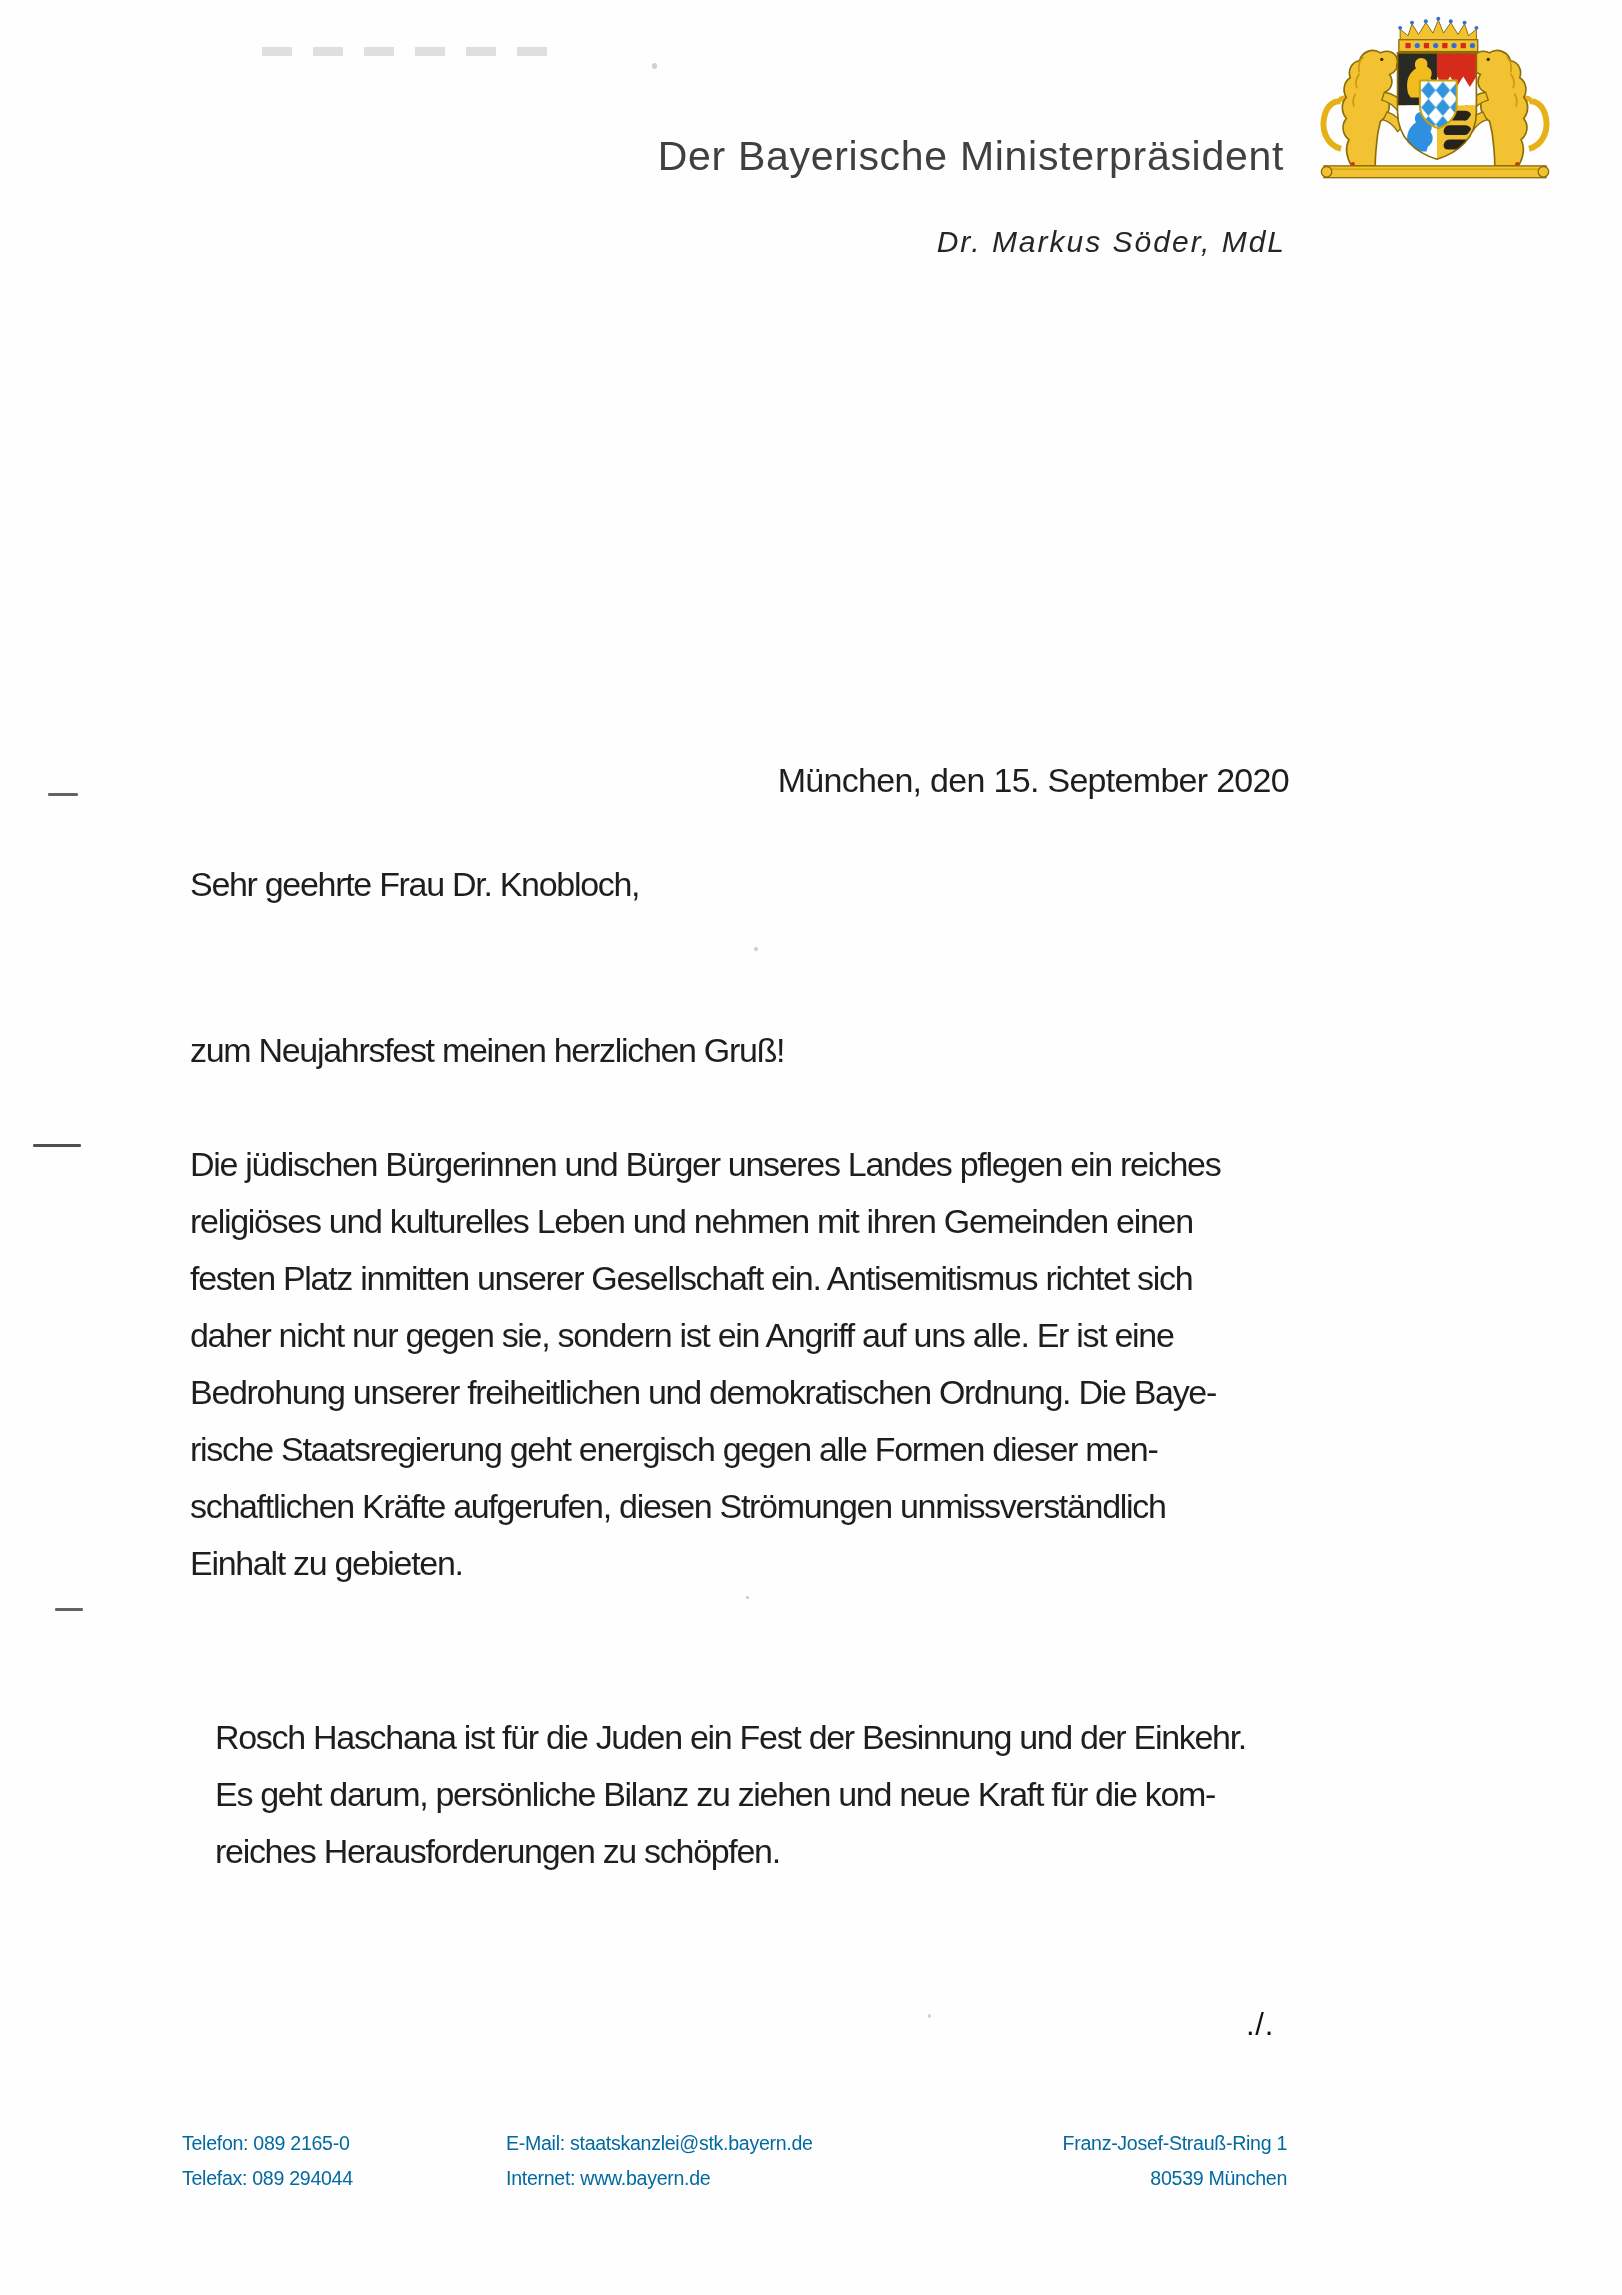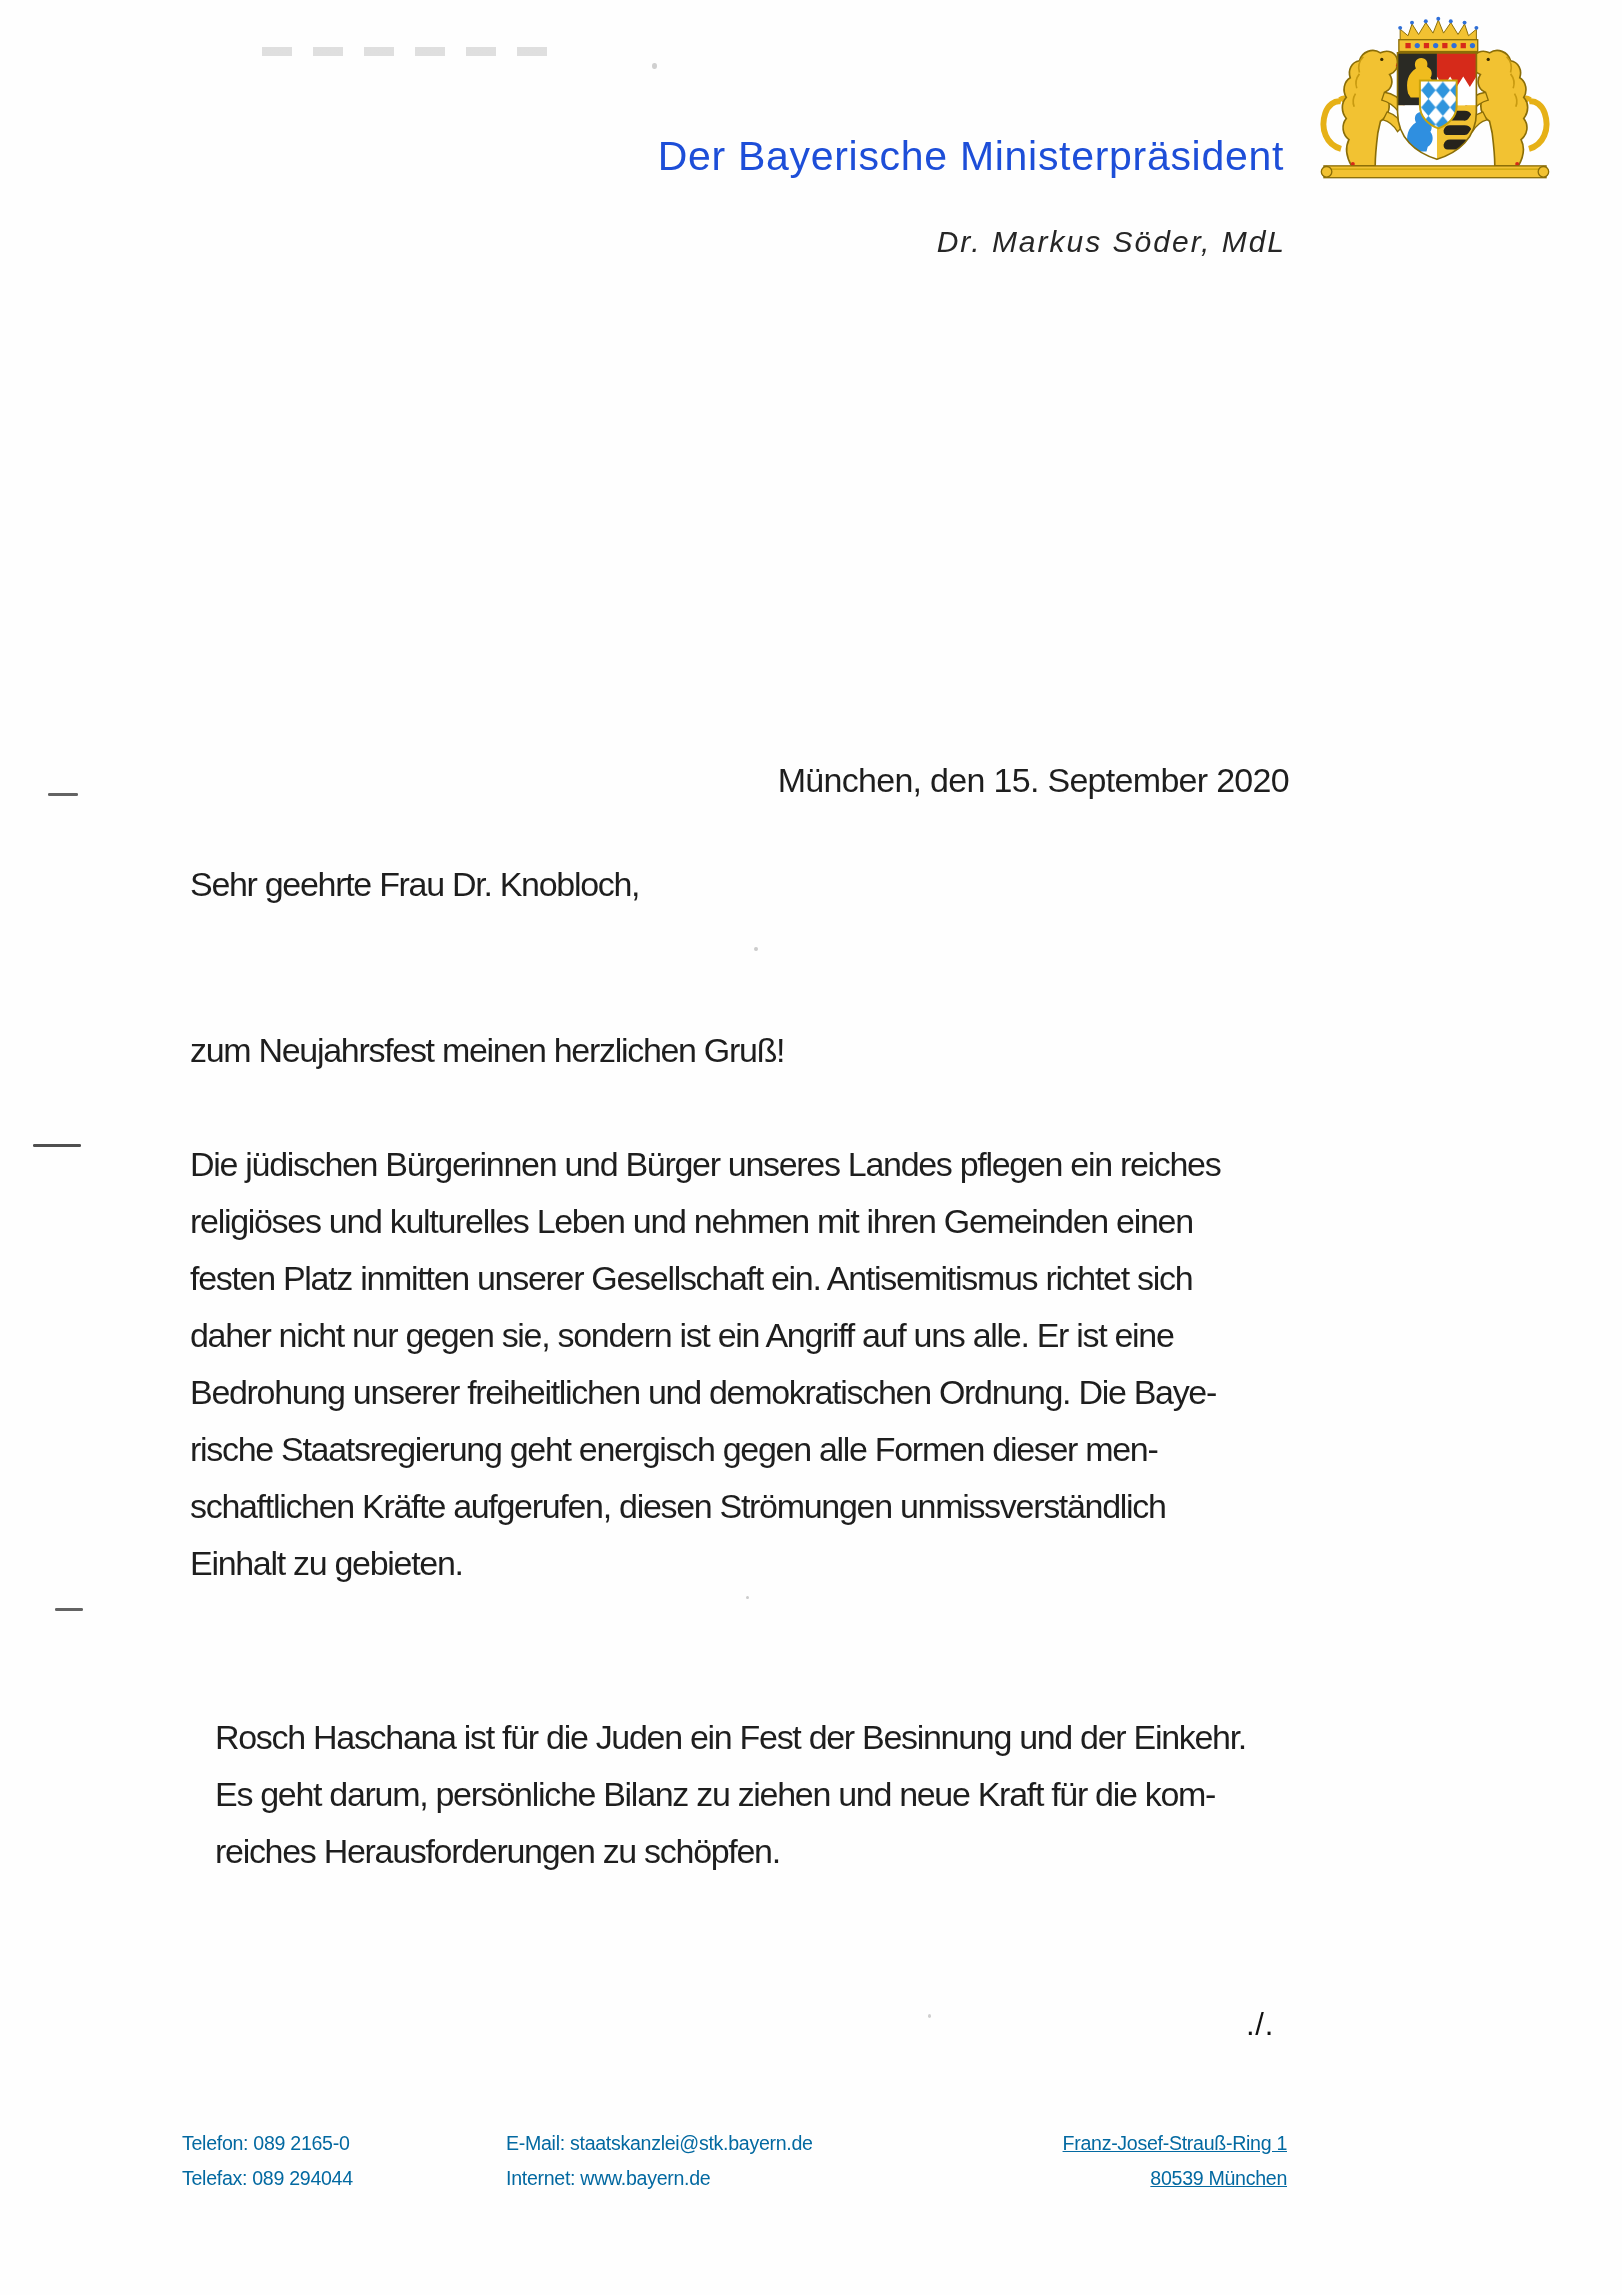--- a/index.html
+++ b/index.html
@@ -8,21 +8,21 @@
     width:1622px;height:2295px;
     background:#fefefe;
     font-family:"Liberation Sans", sans-serif;
     color:#1e1e1e;
     overflow:hidden;
   }
   
   .sender-title{
     position:absolute; top:133px; right:338px;
     font-size:41px; line-height:46px; letter-spacing:0.7px;
-    color:#1d4ed8; white-space:nowrap;
+    color:#404040; white-space:nowrap;
   }
   .sender-name{
     position:absolute; top:224px; right:336px;
     font-size:30px; line-height:35px; letter-spacing:2px;
     color:#262626; white-space:nowrap;font-style:italic;
   }
   .coat{position:absolute; top:13px; left:1320px; width:230px; height:173px;}
   
   .dateline{
     position:absolute; top:761px; right:333px;
@@ -35,21 +35,21 @@
   .para-1{top:1136px;}
   .para-2{top:1709px;margin-left:25px;}
   .cont-mark{
     position:absolute; top:2007px; left:1246px;
     font-size:31px; letter-spacing:0.7px; color:#111;
   }
   
   .fcol{position:absolute; top:2126px; font-size:19.6px; letter-spacing:-0.3px; line-height:35px; color:#0369a1; white-space:nowrap;}
   .fcol-phone{left:182px;}
   .fcol-online{left:506px;}
-  .fcol-address{right:335px; text-align:right;text-decoration:underline;}
+  .fcol-address{right:335px; text-align:right;}
   
   .fold{position:absolute; background:#3c3c3c; border-radius:1.3px;}
   .fold-1{top:793px; left:48px;  width:30px; height:2.6px; opacity:.8;}
   .fold-2{top:1144px; left:33px;  width:48px; height:2.6px; opacity:.9;}
   .fold-3{top:1608px; left:55px;  width:27.5px; height:2.6px; opacity:.8;}
   .speck{position:absolute; background:#9a9a9a; border-radius:50%;}
   .speck-a{top:63px;  left:652px;  width:4.6px; height:5.9px; opacity:.45;}
   .speck-b{top:947px;left:754px; width:3.9px; height:3.9px; opacity:.5;}
   .speck-c{top:1596px;left:746px; width:3.3px; height:3.3px; opacity:.5;}
   .speck-d{top:2014px;left:928px; width:3.3px; height:3.9px; opacity:.45;}

